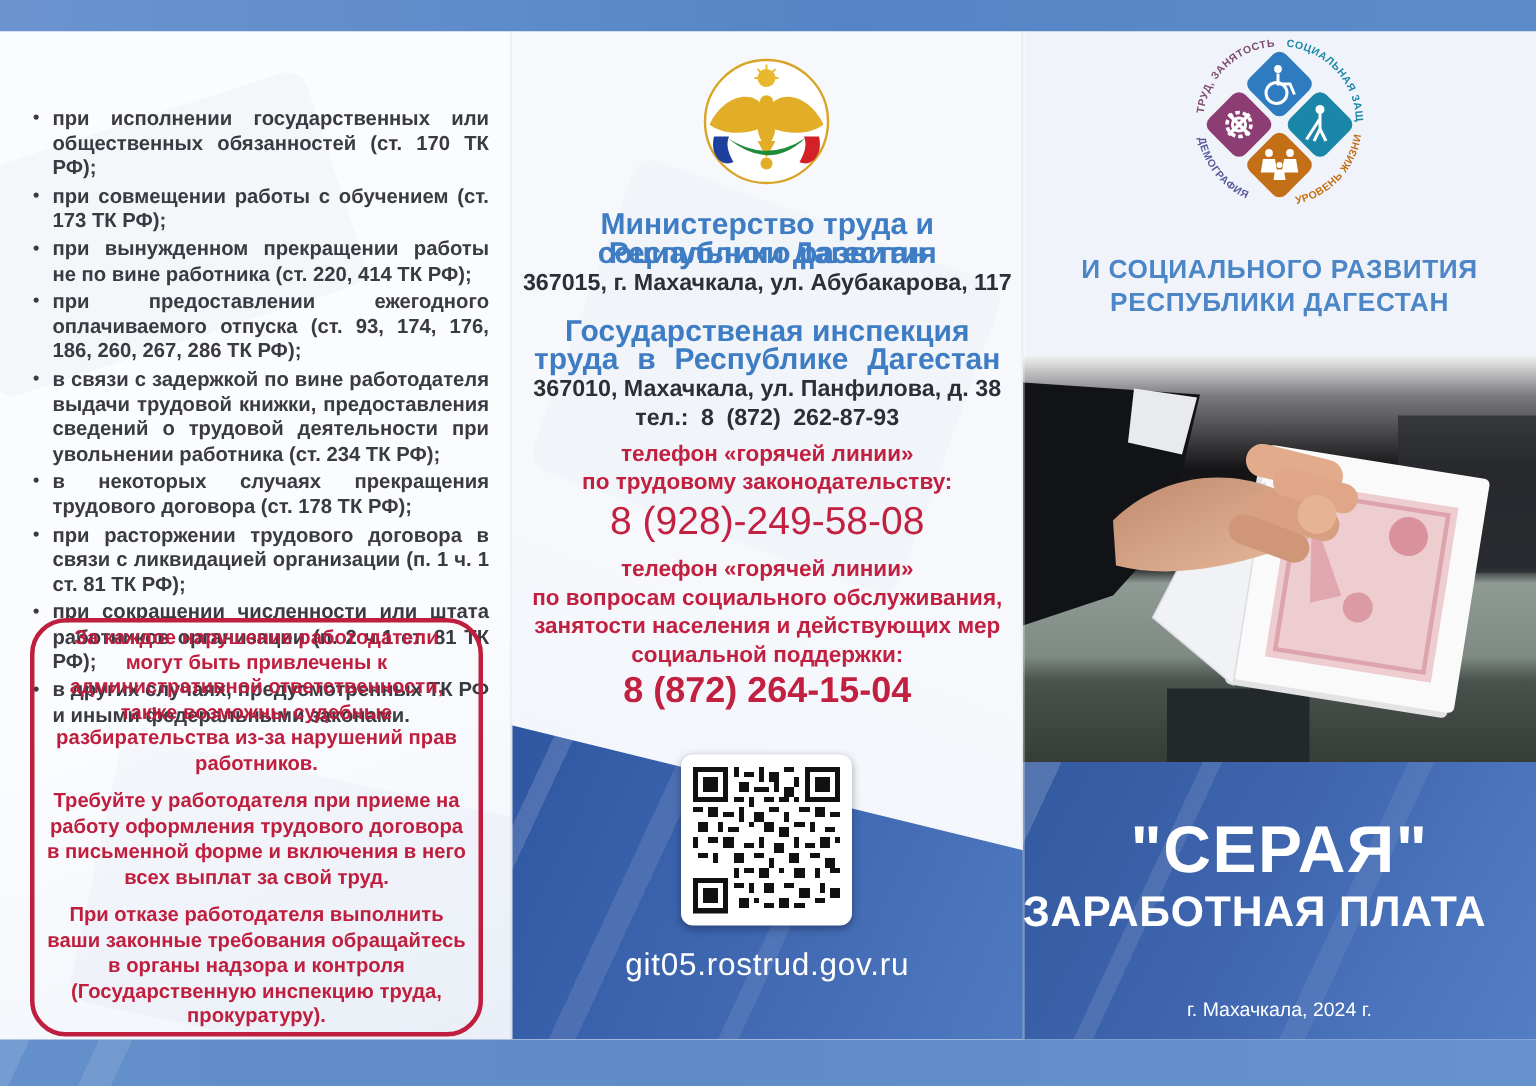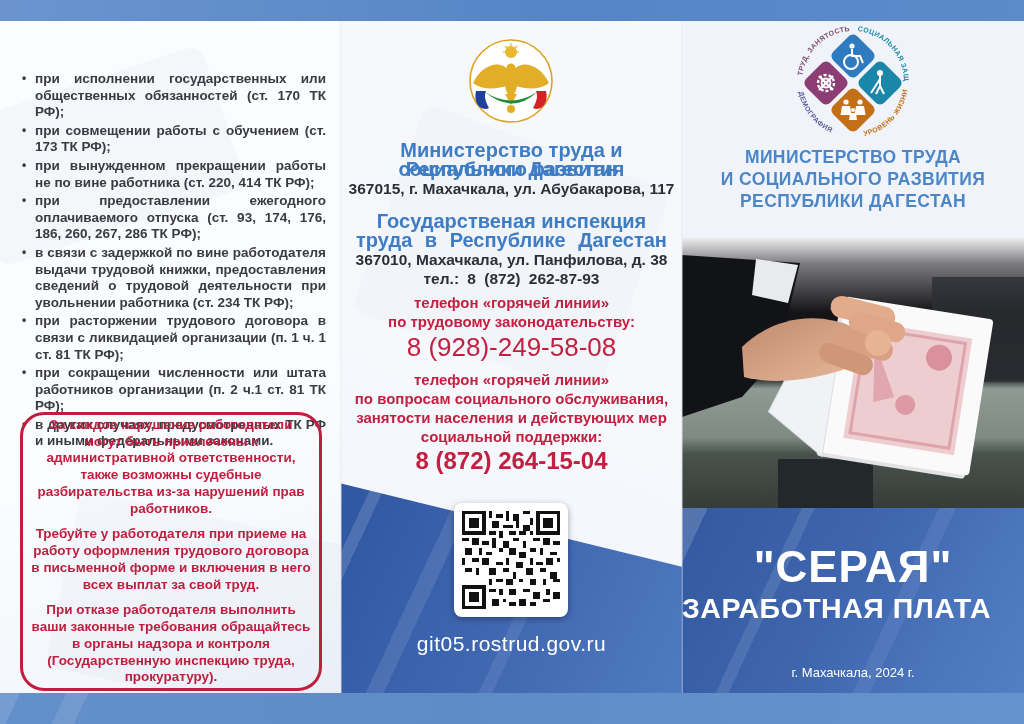--- a/index.html
+++ b/index.html
@@ -89,20 +89,21 @@
 
   <div class="panel panel-left">
     <div class="wm wm1"></div>
     <div class="wm wm2"></div>
     <ul class="bullets">
       <li>при исполнении государственных или общественных обязанностей (ст. 170 ТК РФ);</li>
       <li>при совмещении работы с обучением (ст. 173 ТК РФ);</li>
       <li>при вынужденном прекращении работы не по вине работника (ст. 220, 414 ТК РФ);</li>
       <li>при предоставлении ежегодного оплачиваемого отпуска (ст. 93, 174, 176, 186, 260, 267, 286 ТК РФ);</li>
       <li>в связи с задержкой по вине работодателя выдачи трудовой книжки, предоставления сведений о трудовой деятельности при увольнении работника (ст. 234 ТК РФ);</li>
+      <li>в некоторых случаях прекращения трудового договора (ст. 178 ТК РФ);</li>
       <li>при расторжении трудового договора в связи с ликвидацией организации (п. 1 ч. 1 ст. 81 ТК РФ);</li>
       <li>при сокращении численности или штата работников организации (п. 2 ч.1 ст. 81 ТК РФ);</li>
       <li>в других случаях, предусмотренных ТК РФ и иными федеральными законами.</li>
     </ul>
     <div class="warnbox">
       <p>За каждое нарушение работодатели могут быть привлечены к административной ответственности, также возможны судебные разбирательства из-за нарушений прав работников.</p>
       <p>Требуйте у работодателя при приеме на работу оформления трудового договора в письменной форме и включения в него всех выплат за свой труд.</p>
       <p>При отказе работодателя выполнить ваши законные требования обращайтесь в органы надзора и контроля (Государственную инспекцию труда, прокуратуру).</p>
     </div>
   </div>
@@ -284,21 +285,20 @@
       <g fill="#fff">
         <circle cx="58" cy="84" r="2.6"></circle>
           <path d="M54,88 h8 l1.5,9 h-11 z"></path>
         <circle cx="72" cy="84" r="2.6"></circle>
           <path d="M68,88 h8 l1.5,9 h-11 z"></path>
         <circle cx="65" cy="92" r="2"></circle>
           <path d="M62,95 h6 l1,7 h-8 z"></path>
       </g>
     </svg>
 
-    <div class="r-title" style="top:126px">МИНИСТЕРСТВО ТРУДА</div>
     <div class="r-title" style="top:148px">И СОЦИАЛЬНОГО РАЗВИТИЯ</div>
     <div class="r-title" style="top:170px">РЕСПУБЛИКИ ДАГЕСТАН</div>
 
     <div class="photo">
       <svg width="342" height="271" viewBox="0 0 342 271">
         <defs>
           <linearGradient id="bgv" x1="0" y1="0" x2="0" y2="1">
             <stop offset="0" stop-color="#f2f2f2"></stop>
               <stop offset="0.10" stop-color="#7a7a7e"></stop>
             <stop offset="0.28" stop-color="#141416"></stop>

